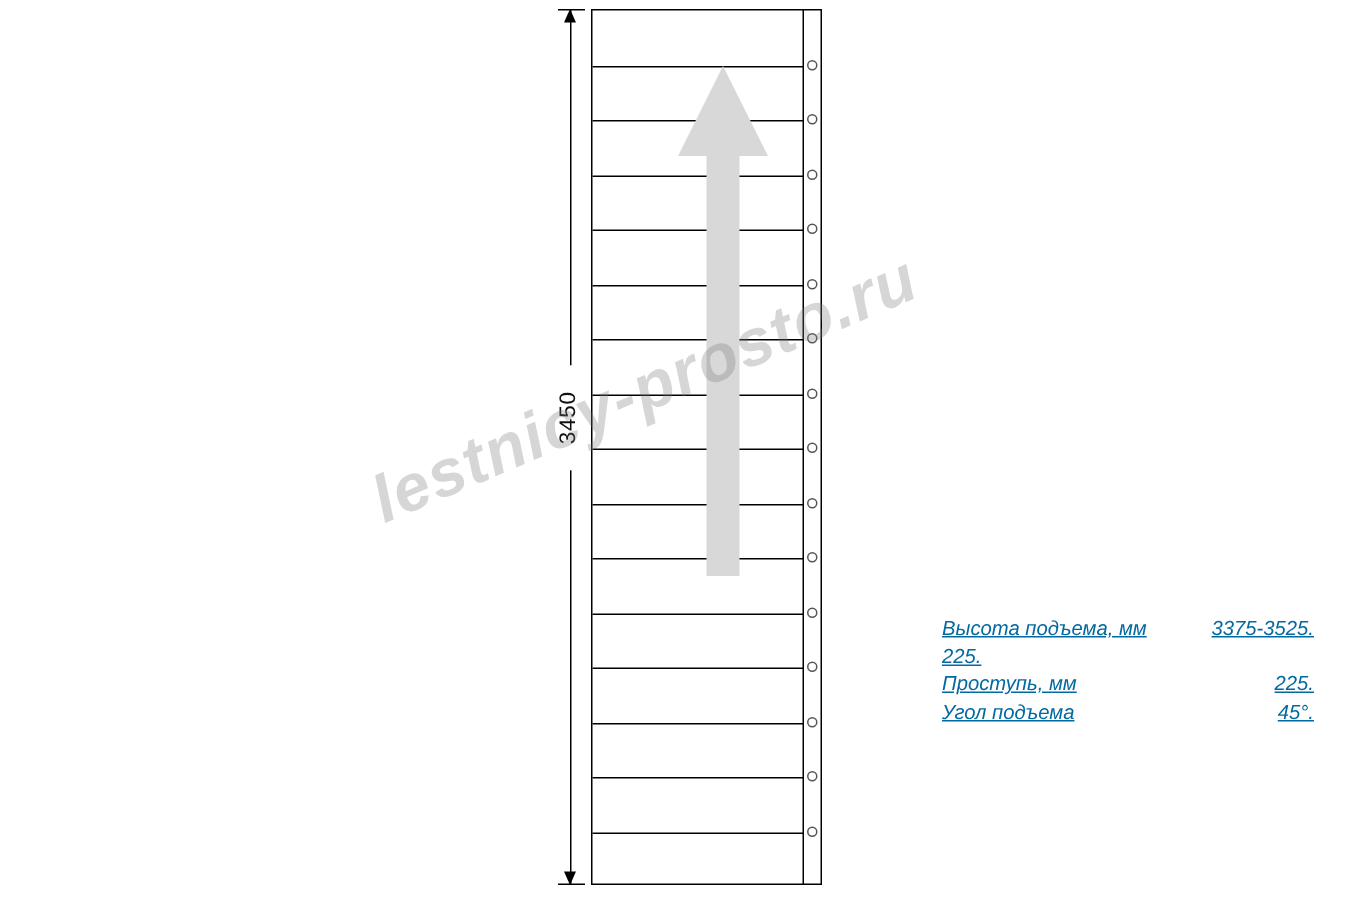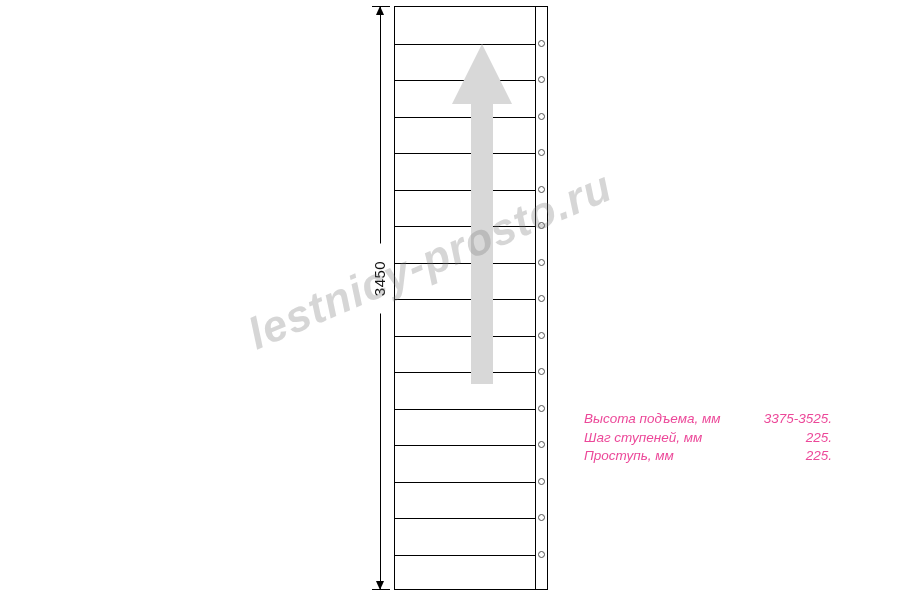--- a/index.html
+++ b/index.html
@@ -139,26 +139,27 @@
     width: 0;
     height: 0;
     border-left: 30px solid transparent;
     border-right: 30px solid transparent;
     border-bottom: 60px solid #d8d8d8;
   }
 
   
   .specs {
     position: absolute;
-    left: 584px;
+    left: 628px;
     top: 410px;
     width: 248px;
     font-style: italic;
     font-size: 13.5px;
-    color: #ec4899;
+    color: #0369a1;
+    text-decoration: underline;
   }
   .spec-row {
     display: flex;
     justify-content: space-between;
     align-items: baseline;
     line-height: 18.5px;
     height: 18.5px;
     white-space: nowrap;
   }
   .spec-label { text-align: left; }
@@ -238,22 +239,25 @@
   </div>
 
   <div class="watermark">lestnicy-prosto.ru</div>
 
   <div class="specs" id="specs">
       <div class="spec-row">
         <span class="spec-label">Высота подъема, мм</span>
         <span class="spec-value">3375-3525.</span>
       </div>
       <div class="spec-row">
-        <span class="spec-label">Шаг ступеней, мм</span>
         <span class="spec-value">225.</span>
       </div>
       <div class="spec-row">
         <span class="spec-label">Проступь, мм</span>
         <span class="spec-value">225.</span>
       </div>
+      <div class="spec-row">
+        <span class="spec-label">Угол подъема</span>
+        <span class="spec-value">45°.</span>
+      </div>
     </div>
 
 </div>
 
 </body></html>

